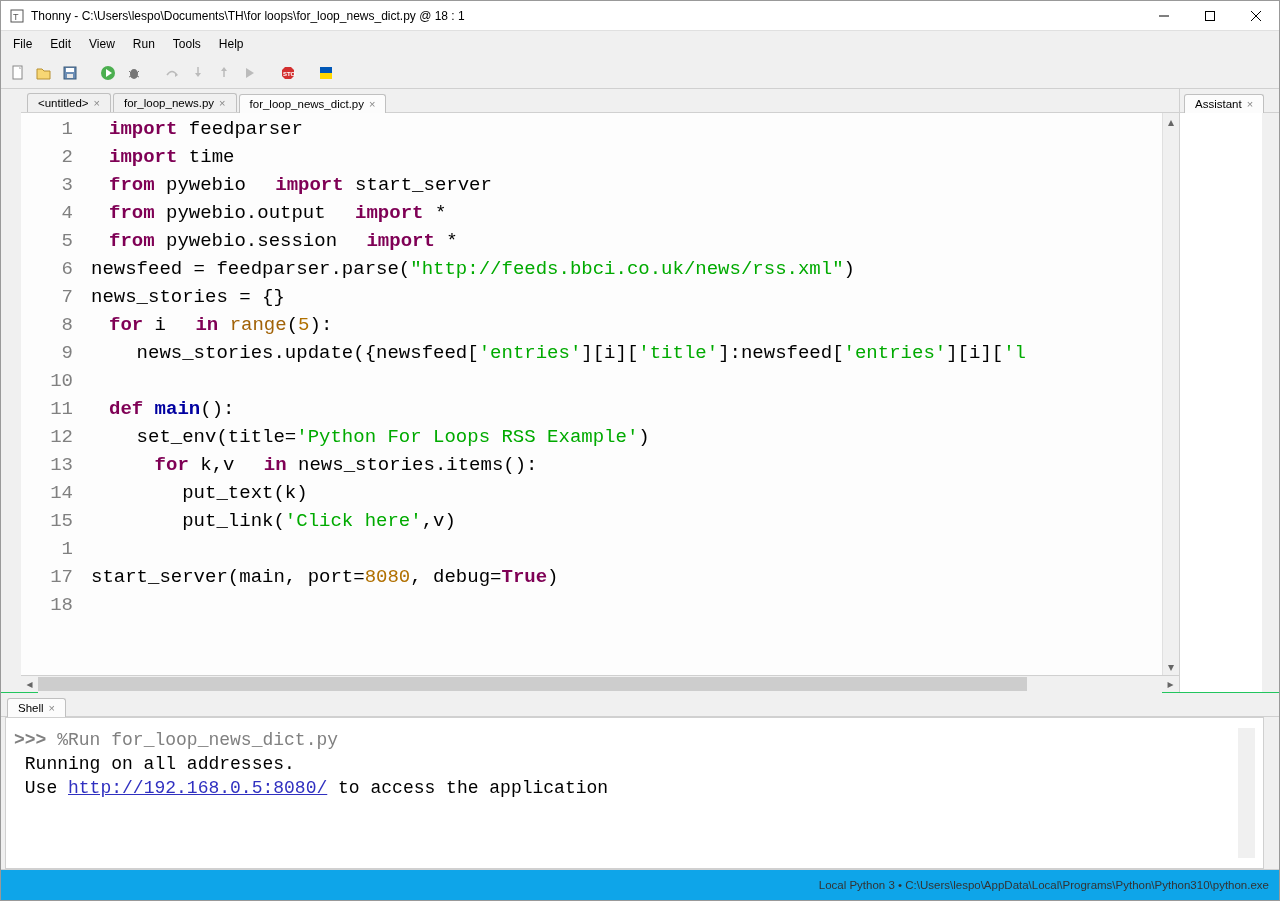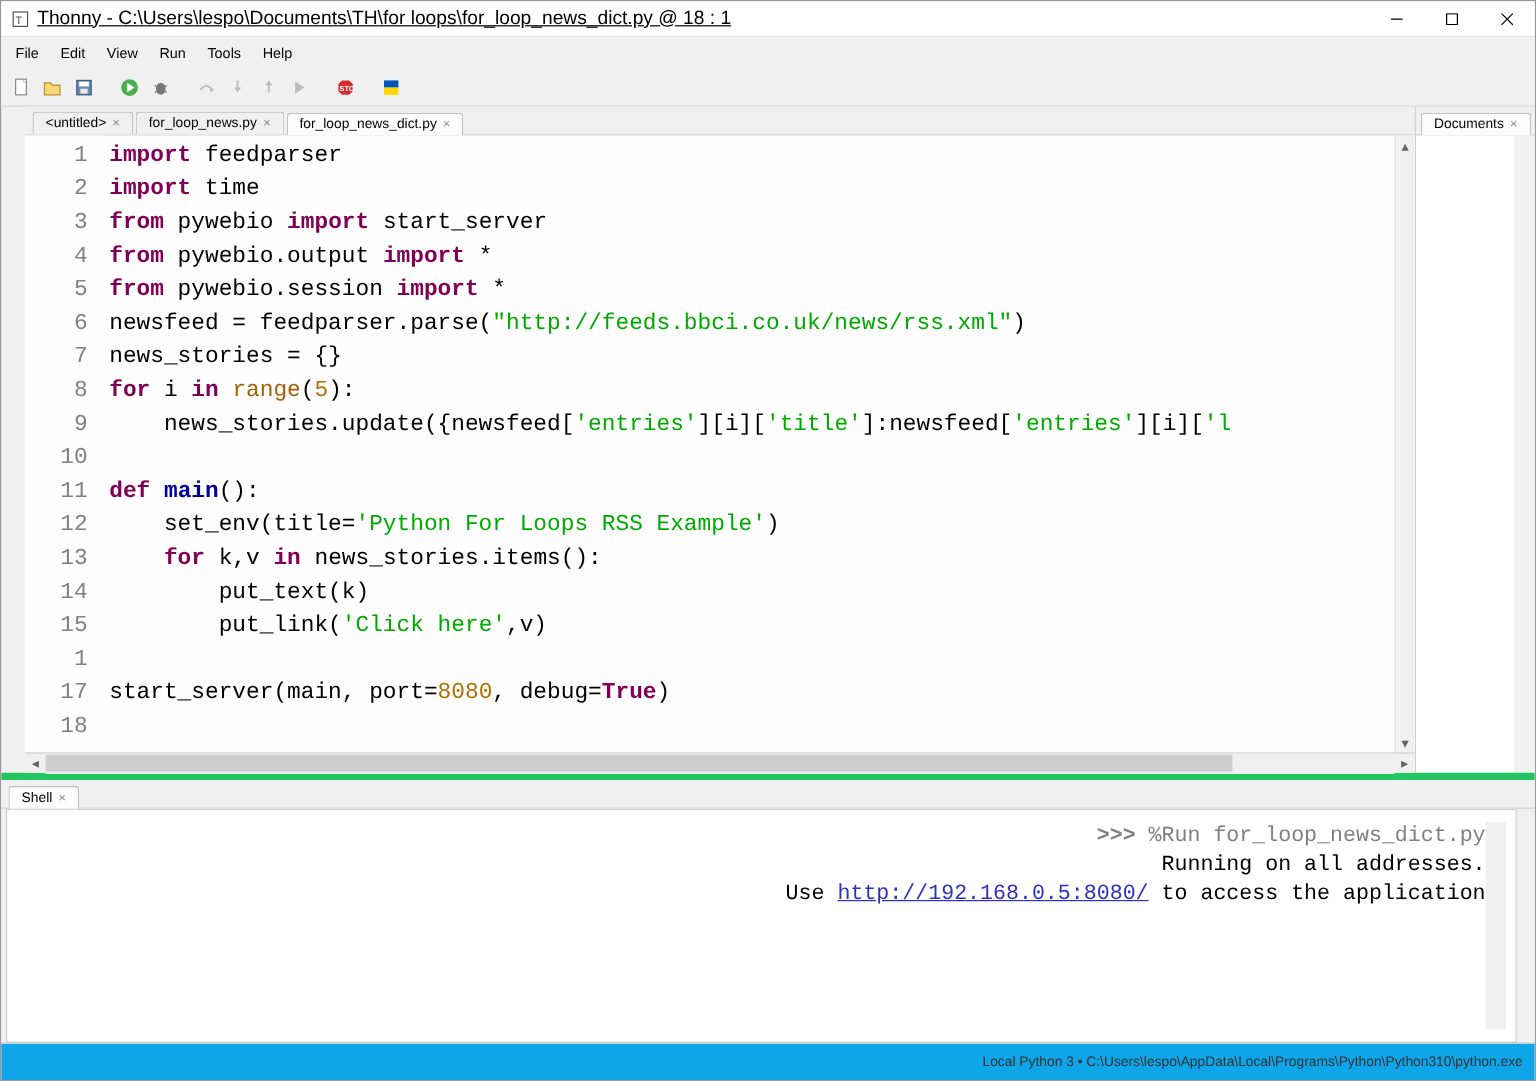--- a/index.html
+++ b/index.html
@@ -16,21 +16,21 @@
 }
 .titlebar {
   height: 30px;
   background: #fff;
   display: flex;
   align-items: center;
   padding-left: 8px;
   border-bottom: 1px solid #e0e0e0;
 }
 .titlebar-icon { width: 16px; height: 16px; margin-right: 6px; display:flex;align-items:center;justify-content:center; }
-.titlebar-text { flex: 1; font-size: 16px; color: #000; text-decoration: underline; }
+.titlebar-text { flex: 1; font-size: 12px; color: #000; }
 .win-controls { display: flex; }
 .win-btn { width: 46px; height: 30px; display: flex; align-items: center; justify-content: center; cursor: default; }
 .menubar {
   height: 26px;
   background: #f0f0f0;
   display: flex;
   align-items: center;
   padding: 0 4px;
   gap: 2px;
 }
@@ -79,47 +79,46 @@
 .code-area {
   flex: 1;
   font-family: Consolas, "Courier New", monospace;
   font-size: 19px;
   line-height: 28px;
   padding: 2px 4px;
   white-space: pre;
   overflow: hidden;
   color: #000;
 }
-.kw { color: #7f0055; font-weight: bold; }
+.kw { color: #7f0055; font-weight: bold; margin-left: 18px; }
 .kw3 { color: #0000a0; font-weight: bold; }
 .str { color: #00aa00; }
 .num { color: #b07000; }
 .builtin { color: #a16207; }
 .bool { color: #7f0055; font-weight: bold; }
 .hscroll { height: 17px; background: #f0f0f0; border-top: 1px solid #d0d0d0; position: relative; display:flex;align-items:center; }
 .hscroll .arrow { width:17px; height:17px; display:flex;align-items:center;justify-content:center;color:#666; }
 .hscroll .track { flex:1; height:17px; background:#f0f0f0; position:relative;}
 .hscroll .thumb { position:absolute; left:0; top:1px; height:14px; width:88%; background:#cdcdcd; }
 .assistant-panel {
   width: 100px;
   background: #f0f0f0;
   border-left: 1px solid #d0d0d0;
   display: flex;
   flex-direction: column;
 }
 .assistant-tabrow { display:flex; padding: 4px 0 0 4px; border-bottom:1px solid #d0d0d0; background:#f0f0f0;}
 .assistant-body { flex:1; background:#fff; margin:0; }
 .vscroll-stub { width: 17px; background:#f0f0f0; }
 .shell-panel {
-  height: 225px;
+  height: 177px;
   background: #f0f0f0;
   display: flex;
   flex-direction: column;
-  border-top: 6px solid #22c55e;
-  text-align: right;
+  border-top: 1px solid #22c55e;
 }
 .shell-body {
   flex: 1;
   background: #fff;
   margin: 0 15px 0 4px;
   border: 1px solid #d0d0d0;
   font-family: Consolas, "Courier New", monospace;
   font-size: 18px;
   line-height: 24px;
   padding: 10px 8px;
@@ -306,21 +305,21 @@
       <div class="arrow">◂</div>
       <div class="track">
           <div class="thumb"></div>
         </div>
       <div class="arrow">▸</div>
     </div>
   </div>
   <div class="assistant-panel">
     <div class="assistant-tabrow">
       <div class="tab active">
-          <span>Documents</span>
+          <span>Assistant</span>
           <span class="tab-close">×</span>
         </div>
     </div>
     <div style="flex:1;display:flex;">
       <div class="assistant-body" style="flex:1"></div>
       <div class="vscroll-stub"></div>
     </div>
   </div>
 </div>
 

